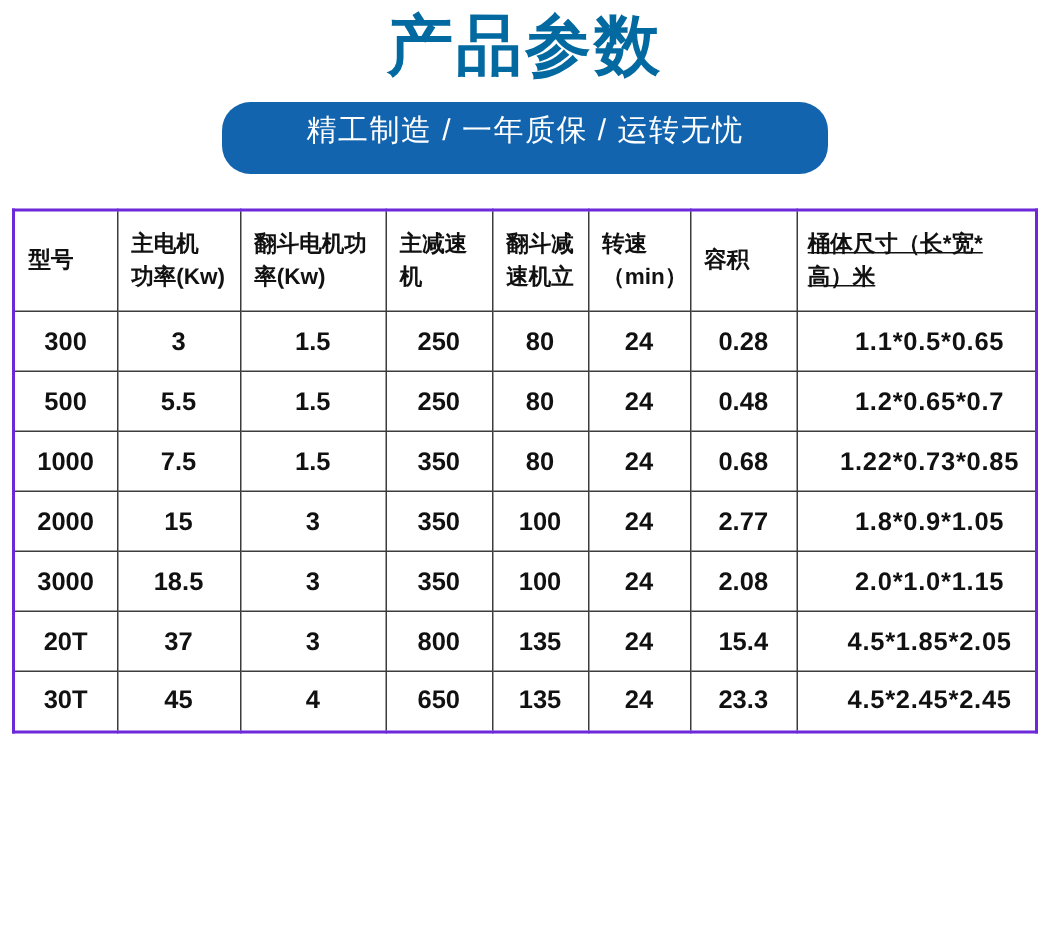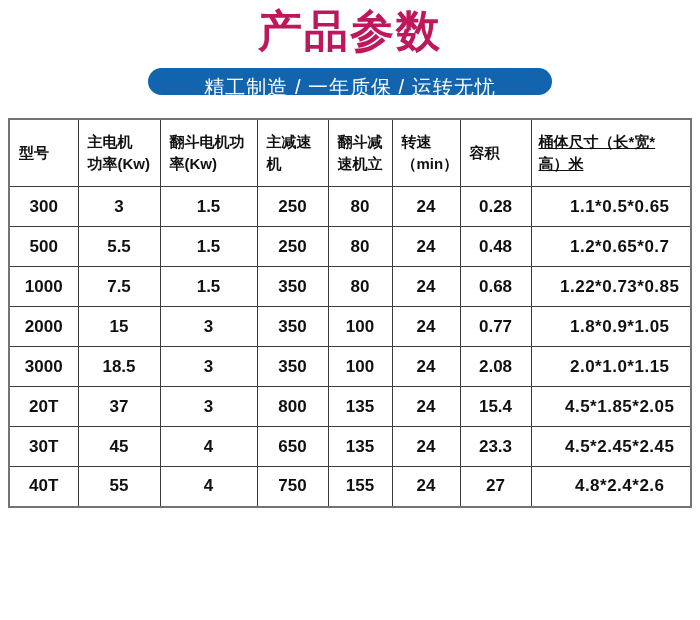--- a/index.html
+++ b/index.html
@@ -17,38 +17,38 @@
     font-size: 44px;
     font-weight: 900;
     color: #1c1c1c;
     letter-spacing: 2px;
     line-height: 1.15;
   }
 
   .quality-banner {
     margin: 11px auto 0 auto;
     width: 404px;
-    height: 27px;
+    height: 48px;
     border-radius: 19px;
     background: #1264af;
     color: #ffffff;
     font-size: 20px;
     font-weight: 400;
     text-align: center;
     line-height: 38px;
     letter-spacing: 1px;
   }
 
   table.spec-table {
     margin: 23px auto 0 auto;
     width: 682px;
     border-collapse: collapse;
     table-layout: fixed;
     background: #ffffff;
-    border: 2px solid #737373;
+    border: 2px solid #6d28d9;
   }
   .spec-table th, .spec-table td {
     border: 1px solid #3c3c3c;
     color: #111111;
     overflow: hidden;
   }
   .spec-table th {
     height: 68px;
     font-size: 15px;
     font-weight: 700;
@@ -79,21 +79,21 @@
   col.c5 { width: 64px; }
   col.c6 { width: 68px; }
   col.c7 { width: 71px; }
   col.c8 { width: 160px; }
 </style>
 </head>
 <body>
 
 <div class="page">
 
-  <div class="page-title" style="color: #be185d;">产品参数</div>
+  <div class="page-title" style="color: #0369a1;">产品参数</div>
 
   <div class="quality-banner" style="background: rgb(18, 100, 175);">精工制造 / 一年质保 / 运转无忧</div>
 
   <table class="spec-table">
     <colgroup>
       <col class="c1">
         <col class="c2">
         <col class="c3">
         <col class="c4">
       <col class="c5">
@@ -150,21 +150,21 @@
           <td>0.68</td>
           <td class="dims">1.22*0.73*0.85</td>
         </tr>
         <tr>
           <td>2000</td>
           <td>15</td>
           <td>3</td>
           <td>350</td>
           <td>100</td>
           <td>24</td>
-          <td>0.77</td>
+          <td>2.77</td>
           <td class="dims">1.8*0.9*1.05</td>
         </tr>
         <tr>
           <td>3000</td>
           <td>18.5</td>
           <td>3</td>
           <td>350</td>
           <td>100</td>
           <td>24</td>
           <td>2.08</td>
@@ -183,26 +183,16 @@
         <tr>
           <td>30T</td>
           <td>45</td>
           <td>4</td>
           <td>650</td>
           <td>135</td>
           <td>24</td>
           <td>23.3</td>
           <td class="dims">4.5*2.45*2.45</td>
         </tr>
-        <tr>
-          <td>40T</td>
-          <td>55</td>
-          <td>4</td>
-          <td>750</td>
-          <td>155</td>
-          <td>24</td>
-          <td>27</td>
-          <td class="dims">4.8*2.4*2.6</td>
-        </tr>
       </tbody>
   </table>
 
 </div>
 
 </body></html>

